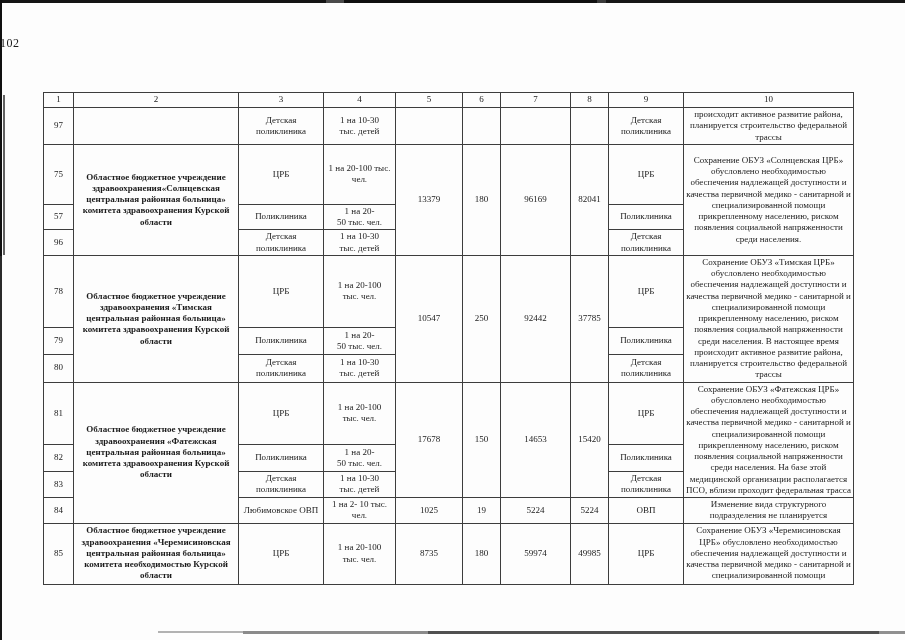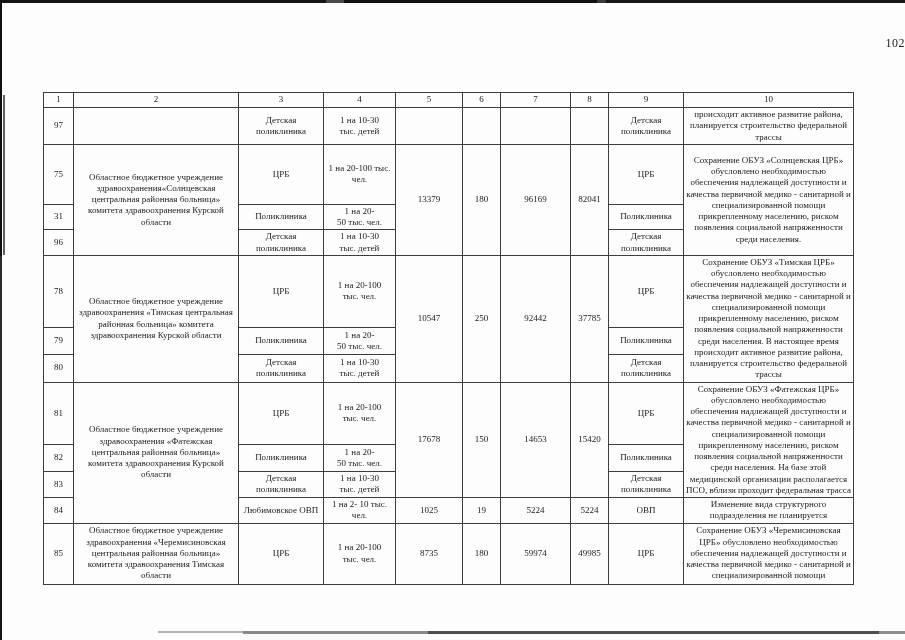--- a/index.html
+++ b/index.html
@@ -3,35 +3,35 @@
 <meta charset="utf-8">
 <style>
   * { margin:0; padding:0; box-sizing:border-box; }
   body { background:#e8e8e8; font-family:"Liberation Serif", serif; }
   .page {
     position:relative; width:905px; height:640px; background:#fdfdfd;
     color:#1b1b1b; overflow:hidden;
   }
   .page-num {
     position:absolute; top:36px; left:0; right:0;
-    text-align:right; font-size:12px; letter-spacing:0.5px;
+    text-align:left; font-size:12px; letter-spacing:0.5px;
   }
   table.doc {
     position:absolute; left:43px; top:92px;
     width:810px; border-collapse:collapse; table-layout:fixed;
   }
   table.doc td {
     border:1px solid #3d3d3d;
     font-size:9px; line-height:1.25;
     text-align:center; vertical-align:middle;
     padding:1px 2px; overflow:hidden;
   }
   tr.hdr { height:15px; }
   tr.hdr td { font-size:9px; padding:0 1px; }
-  td.org { text-align:left; padding:2px 4px 2px 6px; font-size:9px; }
+  td.org { text-align:left; padding:2px 4px 2px 6px; font-size:9px;font-weight:bold; }
   td.norm { white-space:pre-line; }
   td.just { font-size:8.8px; line-height:1.22; padding:2px 3px;margin-left:40px; }
   
   .scan-top {
     position:absolute; top:0; left:0; width:100%; height:3px;
     background:linear-gradient(90deg,#141414 0 36%,#4a4a4a 36% 38%,#101010 38% 66%,#3a3a3a 66% 67%,#161616 67% 100%);
   }
   .scan-left {
     position:absolute; top:0; left:0; width:2px; height:100%;
     background:linear-gradient(180deg,#101010 0 40%,#2b2b2b 40% 75%,#161616 75% 100%);
@@ -107,21 +107,21 @@
       <td class="norm">1 на 20-100 тыс.
 чел.</td>
       <td rowspan="3">13379</td>
       <td rowspan="3">180</td>
       <td rowspan="3">96169</td>
       <td rowspan="3">82041</td>
       <td>ЦРБ</td>
       <td class="just" rowspan="3">Сохранение ОБУЗ «Солнцевская ЦРБ» обусловлено необходимостью обеспечения надлежащей доступности и качества первичной медико - санитарной и специализированной помощи прикрепленному населению, риском появления социальной напряженности среди населения.</td>
     </tr>
     <tr style="height:23px">
-      <td>31</td>
+      <td>57</td>
       <td>Поликлиника</td>
       <td class="norm">1 на 20-
 50 тыс. чел.</td>
       <td>Поликлиника</td>
     </tr>
     <tr style="height:25px">
       <td>96</td>
       <td class="norm">Детская
 поликлиника</td>
       <td class="norm">1 на 10-30
@@ -197,21 +197,21 @@
       <td>1025</td>
       <td>19</td>
       <td>5224</td>
       <td>5224</td>
       <td>ОВП</td>
       <td class="just">Изменение вида структурного подразделения не планируется</td>
     </tr>
 
     <tr style="height:61px">
       <td>85</td>
-      <td class="org">Областное бюджетное учреждение здравоохранения «Черемисиновская центральная районная больница» комитета здравоохранения Тимская области</td>
+      <td class="org">Областное бюджетное учреждение здравоохранения «Черемисиновская центральная районная больница» комитета необходимостью Курской области</td>
       <td>ЦРБ</td>
       <td class="norm">1 на 20-100
 тыс. чел.</td>
       <td>8735</td>
       <td>180</td>
       <td>59974</td>
       <td>49985</td>
       <td>ЦРБ</td>
       <td class="just">Сохранение ОБУЗ «Черемисиновская   ЦРБ» обусловлено необходимостью обеспечения надлежащей доступности и качества первичной медико - санитарной и специализированной помощи</td>
     </tr>

